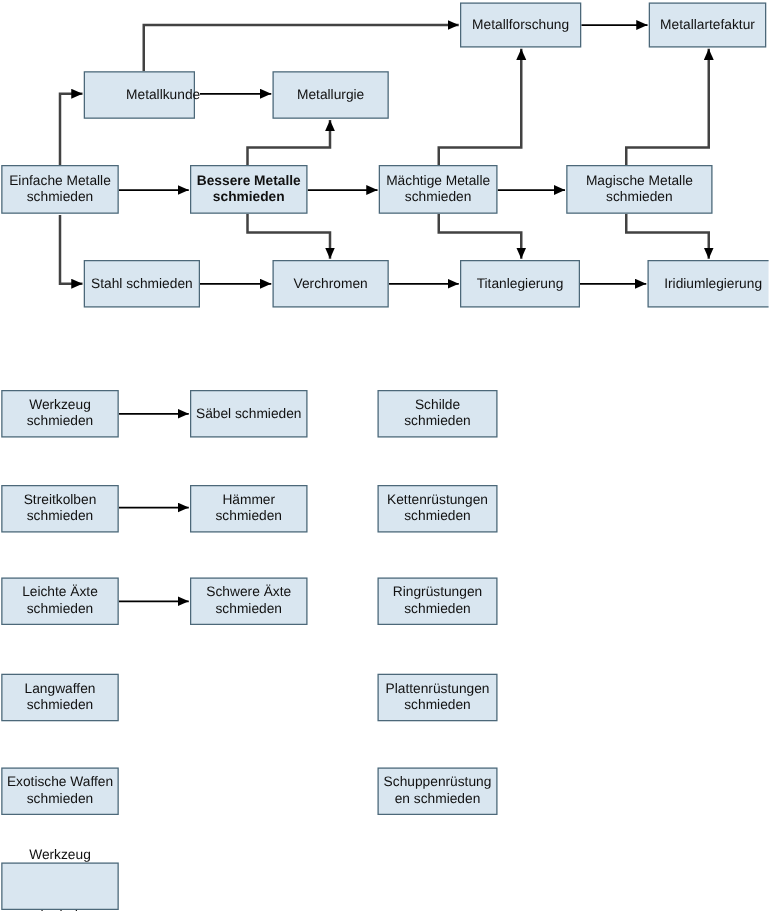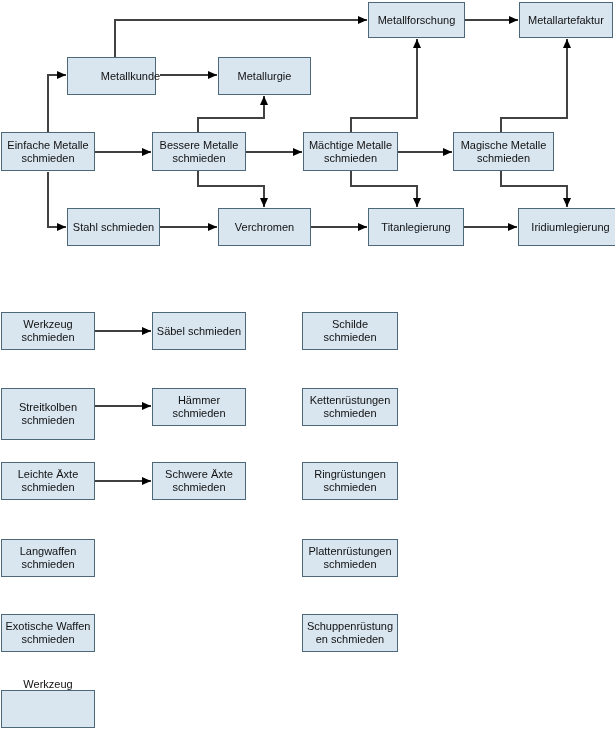--- a/index.html
+++ b/index.html
@@ -95,29 +95,29 @@
       <div class="node" style="left: 67px; top: 57px; width: 89px; height: 38px; padding-left: 38px;">
         <div class="nline">Metallkunde</div>
       </div>
       <div class="node" style="left: 218px; top: 57px; width: 93px; height: 38px;">
         <div class="nline">Metallurgie</div>
       </div>
       <div class="node" style="left: 1px; top: 132px; width: 94px; height: 39px;">
         <div class="nline">Einfache Metalle</div>
         <div class="nline">schmieden</div>
       </div>
-      <div class="node" style="left: 152px; top: 132px; width: 94px; height: 39px;">
+      <div class="node" style="left: 152px; top: 132px; width: 94px; height: 39px; font-weight: bold;">
         <div class="nline">Bessere Metalle</div>
         <div class="nline">schmieden</div>
       </div>
       <div class="node" style="left: 303px; top: 132px; width: 95px; height: 39px;">
         <div class="nline">Mächtige Metalle</div>
         <div class="nline">schmieden</div>
       </div>
-      <div class="node" style="left: 453px; top: 132px; width: 101px; height: 39px;">
+      <div class="node" style="left: 453px; top: 132px; width: 117px; height: 39px;">
         <div class="nline">Magische Metalle</div>
         <div class="nline">schmieden</div>
       </div>
       <div class="node" style="left: 67px; top: 208px; width: 93px; height: 38px;">
         <div class="nline">Stahl schmieden</div>
       </div>
       <div class="node" style="left: 218px; top: 208px; width: 93px; height: 38px;">
         <div class="nline">Verchromen</div>
       </div>
       <div class="node" style="left: 368px; top: 208px; width: 96px; height: 38px;">
@@ -130,21 +130,21 @@
         <div class="nline">Werkzeug</div>
         <div class="nline">schmieden</div>
       </div>
       <div class="node" style="left: 152px; top: 312px; width: 94px; height: 38px;">
         <div class="nline">Säbel schmieden</div>
       </div>
       <div class="node" style="left: 302px; top: 312px; width: 96px; height: 38px;">
         <div class="nline">Schilde</div>
         <div class="nline">schmieden</div>
       </div>
-      <div class="node" style="left: 1px; top: 388px; width: 94px; height: 52px;">
+      <div class="node" style="left: 1px; top: 388px; width: 94px; height: 38px;">
         <div class="nline">Streitkolben</div>
         <div class="nline">schmieden</div>
       </div>
       <div class="node" style="left: 152px; top: 388px; width: 94px; height: 38px;">
         <div class="nline">Hämmer</div>
         <div class="nline">schmieden</div>
       </div>
       <div class="node" style="left: 302px; top: 388px; width: 96px; height: 38px;">
         <div class="nline">Kettenrüstungen</div>
         <div class="nline">schmieden</div>

